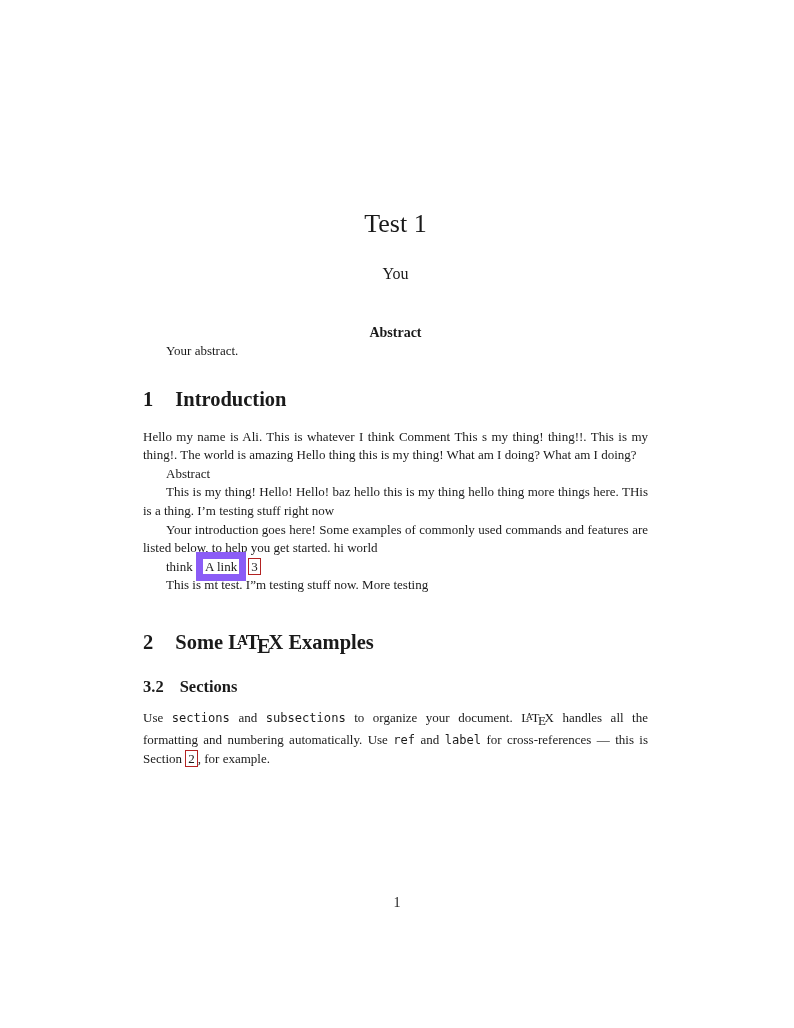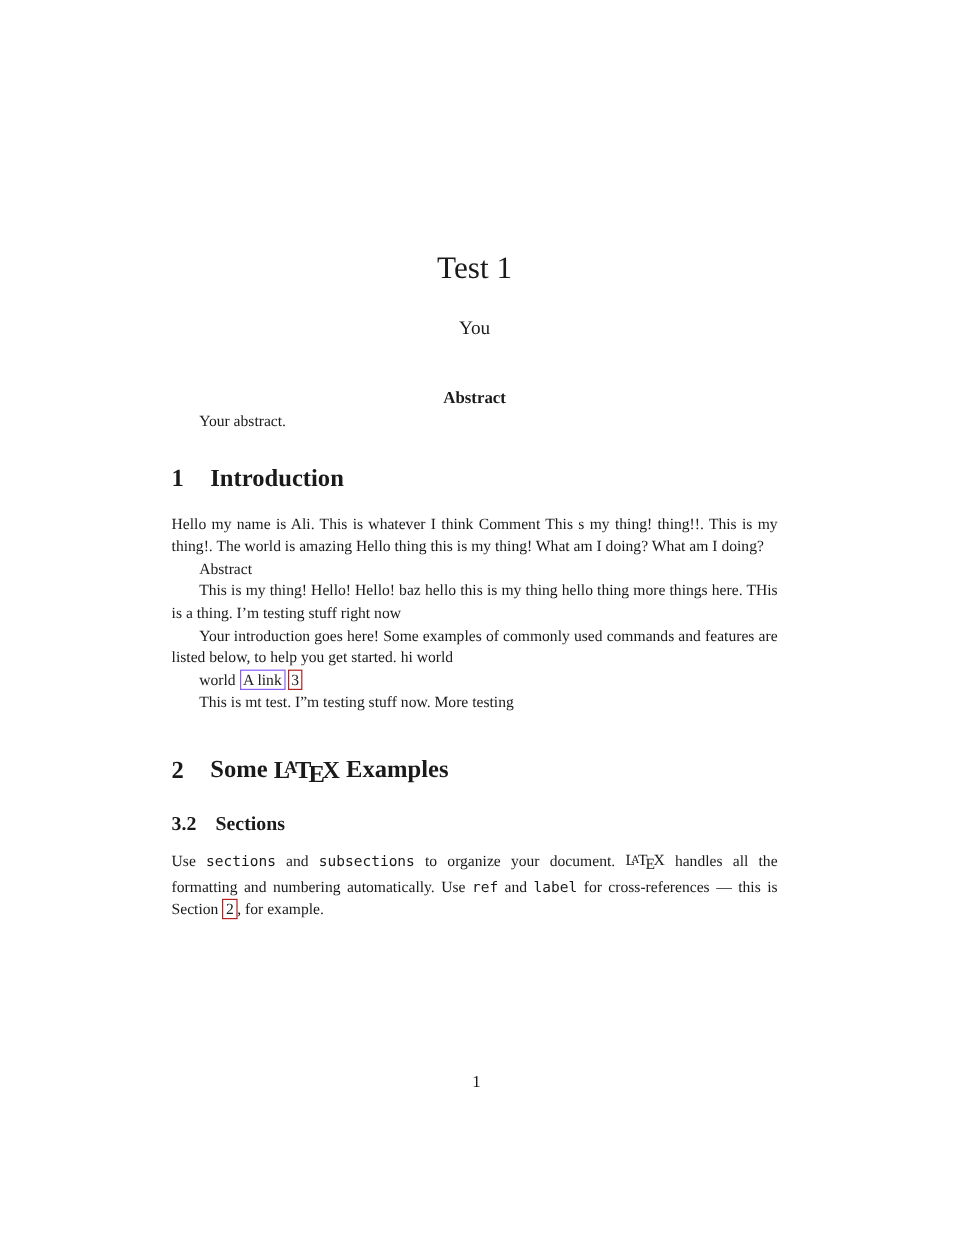--- a/index.html
+++ b/index.html
@@ -72,21 +72,21 @@
     line-height: 18.6px;
     text-align: justify;
     text-indent: 23px;
   }
   .page p.noindent { text-indent: 0; }
   .run-tt {
     font-family: "DejaVu Sans Mono", "Liberation Mono", monospace;
     font-size: 0.93em;
   }
   .run-link-cyan {
-    border: 1px solid #8b5cf6;
+    border: 7px solid #8b5cf6;
     padding: 0 2px;
     margin-right: 2px;
   }
   .run-link-red {
     border: 1px solid #b22222;
     padding: 0 2px;
   }
   .latex-logo { white-space: nowrap; }
   .latex-logo .la {
     display: inline-block;
@@ -126,21 +126,21 @@
   </div>
 
   <h1 class="section">
     <span class="sec-num">1</span><span>Introduction</span>
   </h1>
 
   <p class="noindent">Hello my name is Ali. This is whatever I think Comment This s my thing! thing!!. This is my thing!. The world is amazing Hello thing this is my thing! What am I doing? What am I doing?</p>
   <p>Abstract</p>
   <p>This is my thing! Hello! Hello! baz hello this is my thing hello thing more things here. THis is a thing. I’m testing stuff right now</p>
   <p>Your introduction goes here! Some examples of commonly used commands and features are listed below, to help you get started. hi world</p>
-  <p><span>world </span><span class="run-link-cyan">A link</span><span class="run-link-red">3</span></p>
+  <p><span>think </span><span class="run-link-cyan">A link</span><span class="run-link-red">3</span></p>
   <p>This is mt test. I”m testing stuff now. More testing</p>
 
   <h1 class="section sec2">
     <span class="sec-num">2</span><span><span>Some </span><span class="latex-logo"><span>L</span><span class="la">A</span><span>T</span><span class="le">E</span><span>X</span></span><span> Examples</span></span>
   </h1>
 
   <h2 class="subsection">
     <span class="sec-num">3.2</span><span>Sections</span>
   </h2>
 

